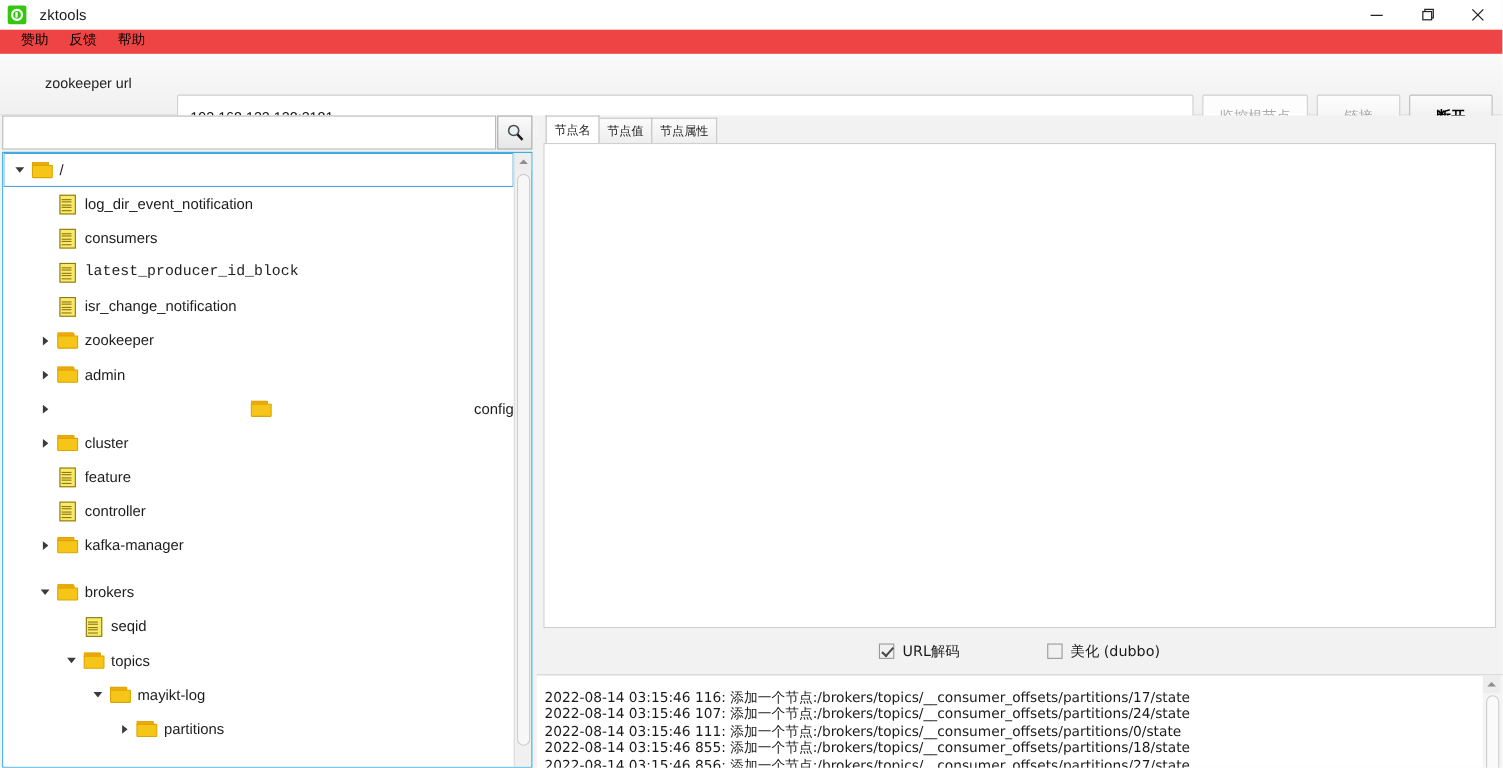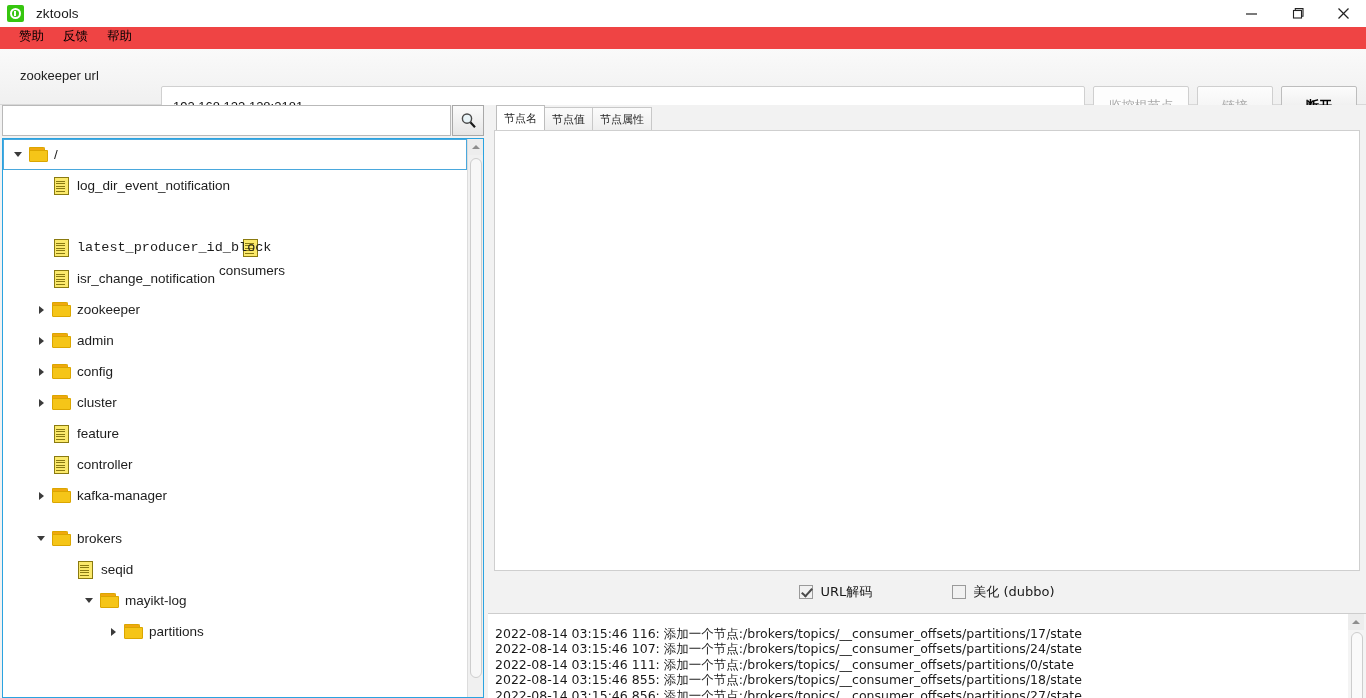--- a/index.html
+++ b/index.html
@@ -74,21 +74,21 @@
   }
 
   
   .toolbar {
     position: absolute; left: 0; top: 49px;
     width: 1366px; height: 56px;
     background: linear-gradient(#fafafa, #f0f0f0);
     border-bottom: 1px solid #d8d8d8;
   }
   .zk-label {
-    position: absolute; left: 20px; top: 19px;
+    position: absolute; left: 41px; top: 19px;
     font-size: 13px; color: #222;
   }
   .zk-url {
     position: absolute; left: 161px; top: 57px;
     transform: translateY(-50%);
     width: 924px; height: 40px;
     background: #fff;
     border: 1px solid #d0d0d0;
     border-radius: 2px;
     font-size: 13px; color: #111;
@@ -413,21 +413,21 @@
                 <div class="pg"></div>
                 <div class="ln" style="top:4px"></div>
                 <div class="ln" style="top:6.6px"></div>
                 <div class="ln" style="top:9.2px"></div>
                 <div class="ln" style="top:11.8px"></div>
                 <div class="ln" style="top:14.4px"></div>
               </div>
             </div>
             <div class="tree-label">log_dir_event_notification</div>
           </div>
-          <div class="tree-row" style="padding-left: 30px; flex-direction: column;">
+          <div class="tree-row" style="padding-left: 30px;">
             <div class="twisty "></div>
             <div class="ic">
               <div class="file-ic">
                 <div class="pg"></div>
                 <div class="ln" style="top:4px"></div>
                 <div class="ln" style="top:6.6px"></div>
                 <div class="ln" style="top:9.2px"></div>
                 <div class="ln" style="top:11.8px"></div>
                 <div class="ln" style="top:14.4px"></div>
               </div>
@@ -479,21 +479,21 @@
               <div class="tri"></div>
             </div>
             <div class="ic">
               <div class="folder-ic">
                 <div class="tab"></div>
                 <div class="back"></div>
               </div>
             </div>
             <div class="tree-label">admin</div>
           </div>
-          <div class="tree-row" style="padding-left: 30px;">
+          <div class="tree-row" style="padding-left: 30px; justify-content: space-between;">
             <div class="twisty closed">
               <div class="tri"></div>
             </div>
             <div class="ic">
               <div class="folder-ic">
                 <div class="tab"></div>
                 <div class="back"></div>
               </div>
             </div>
             <div class="tree-label">config</div>
@@ -568,20 +568,32 @@
               <div class="file-ic">
                 <div class="pg"></div>
                 <div class="ln" style="top:4px"></div>
                 <div class="ln" style="top:6.6px"></div>
                 <div class="ln" style="top:9.2px"></div>
                 <div class="ln" style="top:11.8px"></div>
                 <div class="ln" style="top:14.4px"></div>
               </div>
             </div>
             <div class="tree-label">seqid</div>
+          </div>
+          <div class="tree-row" style="padding-left: 54px;">
+            <div class="twisty open">
+              <div class="tri"></div>
+            </div>
+            <div class="ic">
+              <div class="folder-ic">
+                <div class="tab"></div>
+                <div class="back"></div>
+              </div>
+            </div>
+            <div class="tree-label">topics</div>
           </div>
           <div class="tree-row" style="padding-left: 78px;">
             <div class="twisty open">
               <div class="tri"></div>
             </div>
             <div class="ic">
               <div class="folder-ic">
                 <div class="tab"></div>
                 <div class="back"></div>
               </div>

